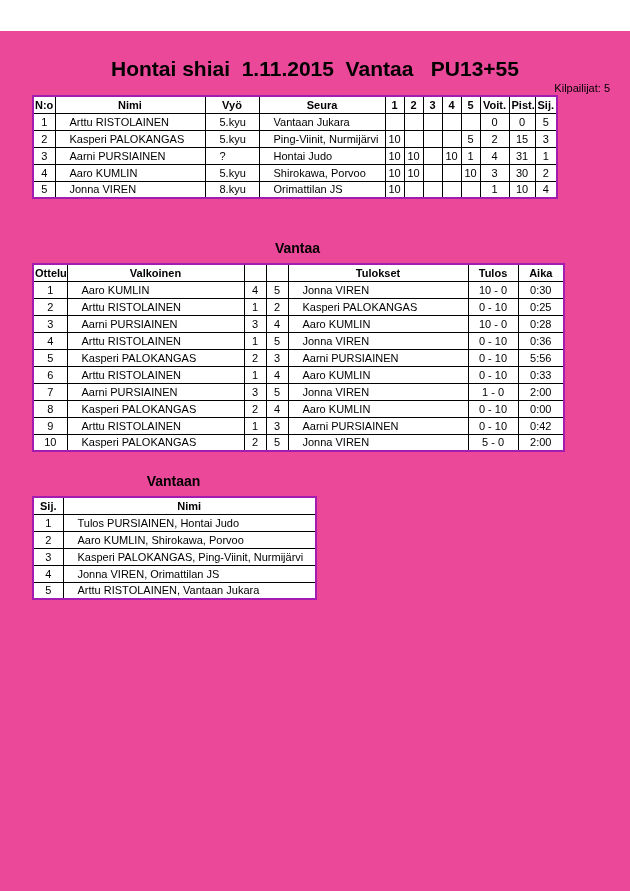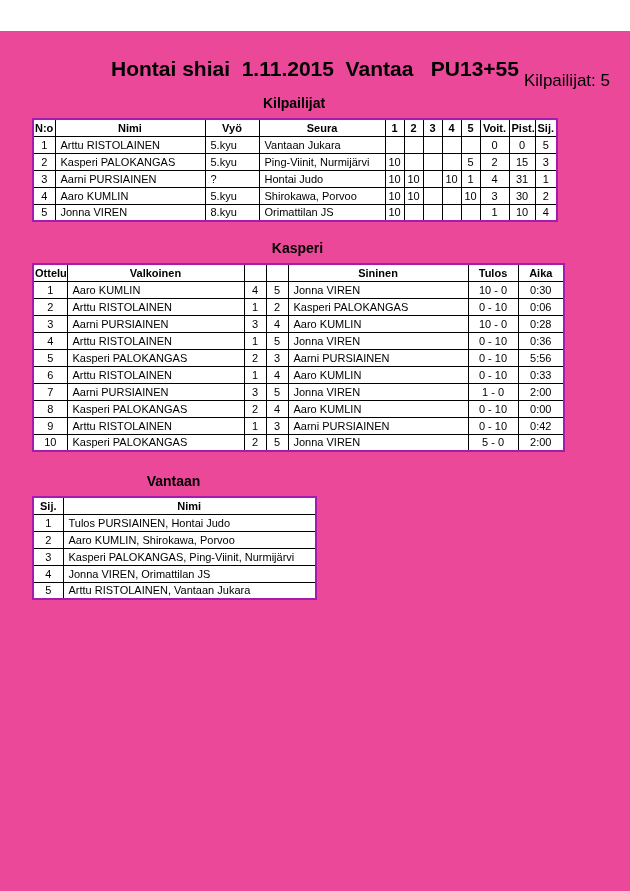--- a/index.html
+++ b/index.html
@@ -6,48 +6,47 @@
   html,body { margin:0; padding:0; }
   body {
     width:630px; height:891px; background:#ffffff; color:#000;
     font-family:"Liberation Sans", sans-serif;
   }
   .page { position:relative; width:630px; height:891px; background:#ec4899; overflow:hidden;margin-top:31px; }
   .title {
     position:absolute; top:26px; left:0; right:0; text-align:center;
     font-size:21px; font-weight:700; white-space:pre;
   }
-  .count { position:absolute; top:40px; right:20px; font-size:17px; }
+  .count { position:absolute; top:51px; right:20px; font-size:11px; }
   .section { position:absolute; }
   .heading { text-align:center; font-size:14px; font-weight:700; margin:0 0 7px 0; }
   table { border-collapse:collapse; table-layout:fixed; background:#fff; border:2px solid #a21caf; }
   th, td {
     border:1px solid #000; font-size:11px; height:17px; padding:0 2px;
     white-space:nowrap; overflow:hidden; text-align:center; font-weight:400;
   }
   th { font-weight:700; }
-  .l { text-align:left; padding-left:5px; }
+  .l { text-align:left; padding-left:14px; }
   .hl { text-align:left; padding-left:1px; }
   .sec-kilpailijat { top:64px; left:32px; width:524px; }
   .sec-ottelut     { top:209px; left:32px; width:531px; }
   .sec-tulokset    { top:442px; left:32px; width:283px; }
   .t-kilpailijat { width:524px; }
   .t-ottelut     { width:531px; }
   .t-tulokset    { width:283px; }
 </style>
 </head>
 <body>
 
 <div class="page">
 
   <div class="title">Hontai shiai  1.11.2015  Vantaa   PU13+55</div>
   <div class="count">Kilpailijat: 5</div>
 
   <div class="section sec-kilpailijat">
-    <div class="heading">Kilpailijat</div>
     <table class="t-kilpailijat">
       <colgroup>
         <col style="width:22px">
           <col style="width:150px">
           <col style="width:54px">
           <col style="width:126px">
         <col style="width:19px">
           <col style="width:19px">
           <col style="width:19px">
           <col style="width:19px">
@@ -146,38 +145,38 @@
             <td></td>
             <td>1</td>
             <td>10</td>
             <td>4</td>
           </tr>
         </tbody>
     </table>
   </div>
 
   <div class="section sec-ottelut">
-    <div class="heading">Kasperi</div>
+    <div class="heading">Vantaa</div>
     <table class="t-ottelut">
       <colgroup>
         <col style="width:34px">
           <col style="width:177px">
           <col style="width:22px">
           <col style="width:22px">
         <col style="width:180px">
           <col style="width:50px">
           <col style="width:46px">
       </colgroup>
       <thead>
         <tr>
           <th class="hl">Ottelu</th>
           <th>Valkoinen</th>
           <th></th>
           <th></th>
-          <th>Sininen</th>
+          <th>Tulokset</th>
           <th>Tulos</th>
           <th>Aika</th>
         </tr>
       </thead>
       <tbody>
 
           <tr>
             <td>1</td>
             <td class="l">Aaro KUMLIN</td>
             <td>4</td>
@@ -187,21 +186,21 @@
             <td>0:30</td>
           </tr>
 
           <tr>
             <td>2</td>
             <td class="l">Arttu RISTOLAINEN</td>
             <td>1</td>
             <td>2</td>
             <td class="l">Kasperi PALOKANGAS</td>
             <td>0 - 10</td>
-            <td>0:06</td>
+            <td>0:25</td>
           </tr>
 
           <tr>
             <td>3</td>
             <td class="l">Aarni PURSIAINEN</td>
             <td>3</td>
             <td>4</td>
             <td class="l">Aaro KUMLIN</td>
             <td>10 - 0</td>
             <td>0:28</td>

